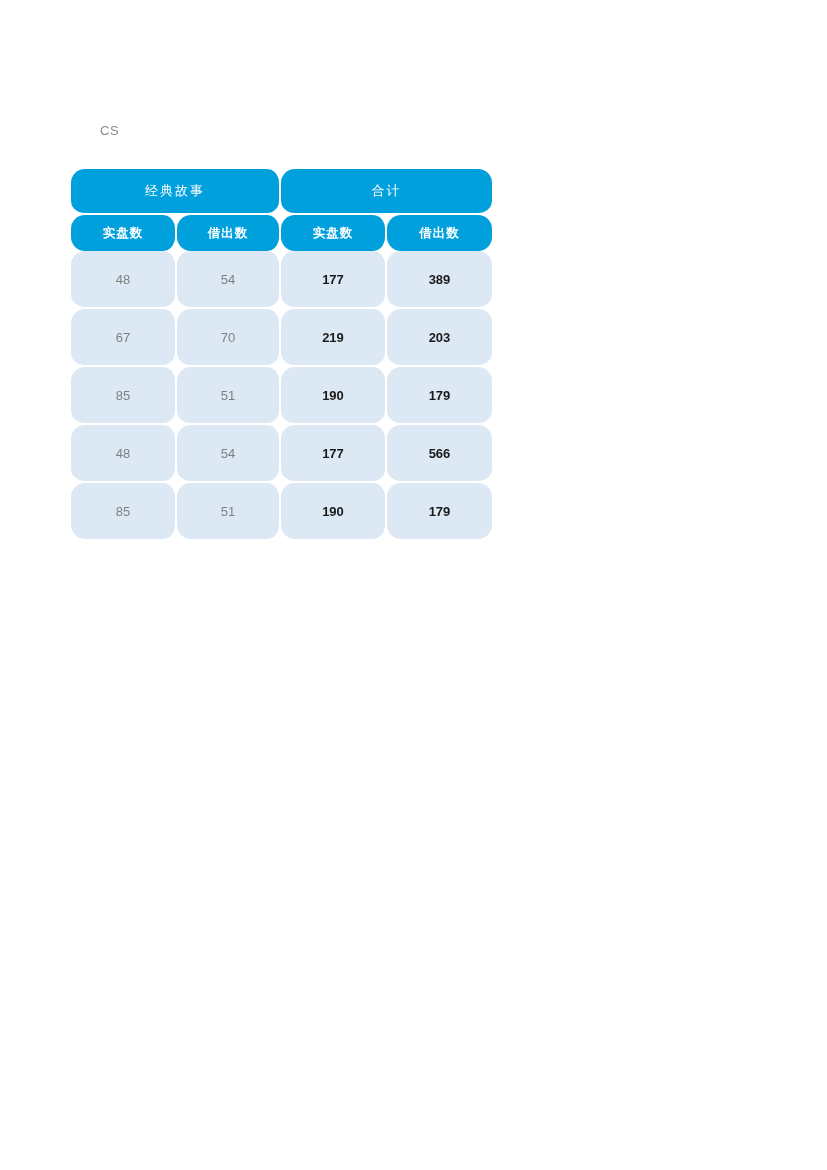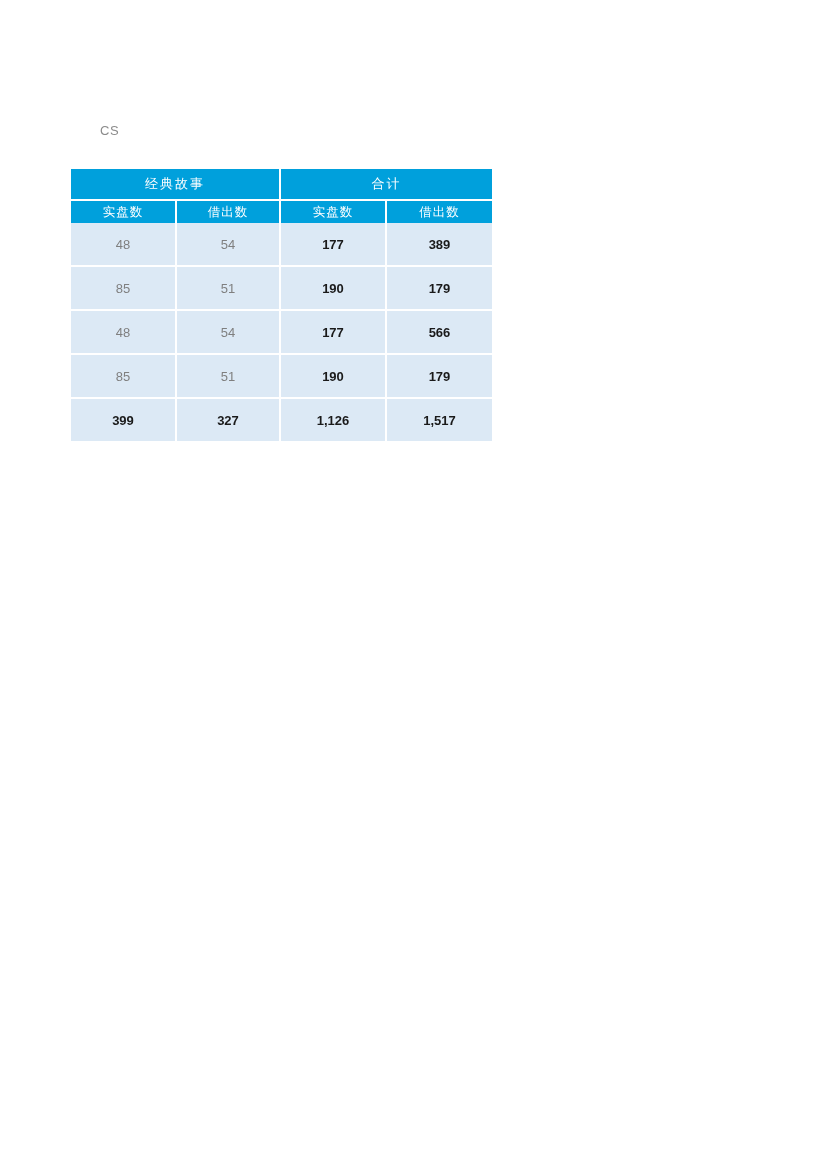--- a/index.html
+++ b/index.html
@@ -38,44 +38,46 @@
     table-layout: fixed;
     width: 421px;
   }
   #stats-table col.c1 { width: 106px; }
   #stats-table col.c2 { width: 104px; }
   #stats-table col.c3 { width: 106px; }
   #stats-table col.c4 { width: 105px; }
 
   #stats-table th,
   #stats-table td {
-    padding: 0;
+    padding: 7px;
     margin: 16px;
     text-align: center;
     vertical-align: middle;
+    border-radius: 14px;
   }
 
   
   .hdr-group th,
   .hdr-sub th {
     background: #00a0dc;
     color: #ffffff;
     font-weight: normal;
     border-right: 2px solid #ffffff;
     border-bottom: 2px solid #ffffff;
   }
   .hdr-group th {
     height: 30px;
     font-size: 13px;
     letter-spacing: 2px;
   }
   .hdr-sub th {
     height: 22px;
     font-size: 12.5px;
     letter-spacing: 1px;
+    font-weight: bold;
   }
   .hdr-group th:last-child,
   .hdr-sub th:last-child { border-right: none; }
   .hdr-sub th { border-bottom: none; }
 
   
   .body-row td {
     height: 42px;
     background: #dce9f5;
     border-right: 2px solid #ffffff;
@@ -116,37 +118,37 @@
     </tr>
   </thead>
   <tbody id="table-body">
       <tr class="body-row">
         <td class="plain">48</td>
         <td class="plain">54</td>
         <td class="strong">177</td>
         <td class="strong">389</td>
       </tr>
       <tr class="body-row">
+        <td class="plain">67</td>
+        <td class="plain">70</td>
+        <td class="strong">219</td>
+        <td class="strong">203</td>
+      </tr>
+      <tr class="body-row">
         <td class="plain">85</td>
         <td class="plain">51</td>
         <td class="strong">190</td>
         <td class="strong">179</td>
       </tr>
       <tr class="body-row">
         <td class="plain">48</td>
         <td class="plain">54</td>
         <td class="strong">177</td>
         <td class="strong">566</td>
       </tr>
       <tr class="body-row">
         <td class="plain">85</td>
         <td class="plain">51</td>
         <td class="strong">190</td>
         <td class="strong">179</td>
       </tr>
-      <tr class="body-row totals">
-        <td class="plain">399</td>
-        <td class="plain">327</td>
-        <td class="strong">1,126</td>
-        <td class="strong">1,517</td>
-      </tr>
     </tbody>
 </table>
 
 </body></html>

